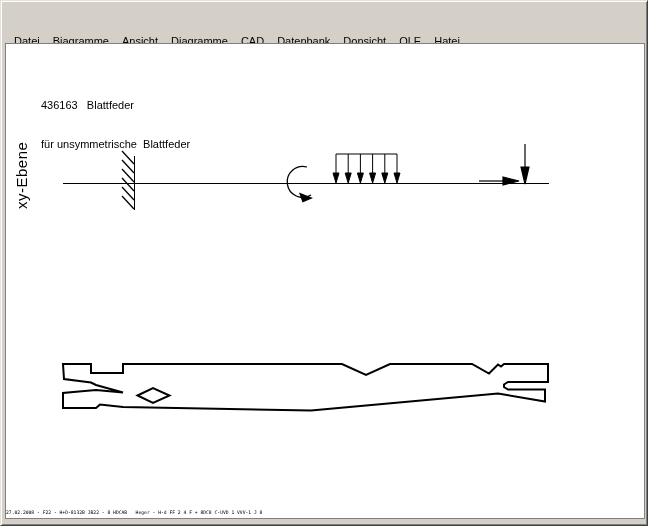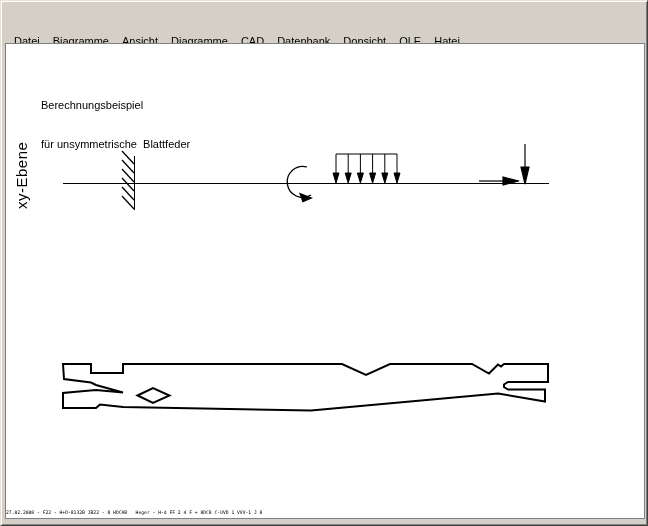--- a/index.html
+++ b/index.html
@@ -57,21 +57,21 @@
     <span class="mitem"><span></span><u>C</u><span>AD</span></span>
     <span class="mitem"><span>Datenban</span><u>k</u><span></span></span>
     <span class="mitem"><span>D</span><u>o</u><span>nsicht</span></span>
     <span class="mitem"><span></span><u>O</u><span>LE</span></span>
     <span class="mitem"><span></span><u>H</u><span>atei</span></span>
   </div>
 
   <div class="client"></div>
 
   <div class="info">
-    <div>Berechnungsbeispiel</div>
+    <div>436163   Blattfeder</div>
     <div>für unsymmetrische  Blattfeder</div>
   </div>
 
   <div class="plane">xy-Ebene</div>
 
   <svg class="art" width="648" height="526" viewBox="0 0 648 526">
 
     <g stroke="#000" stroke-width="1" shape-rendering="crispEdges">
       <line x1="62" y1="182" x2="548" y2="182"></line>
     </g>

